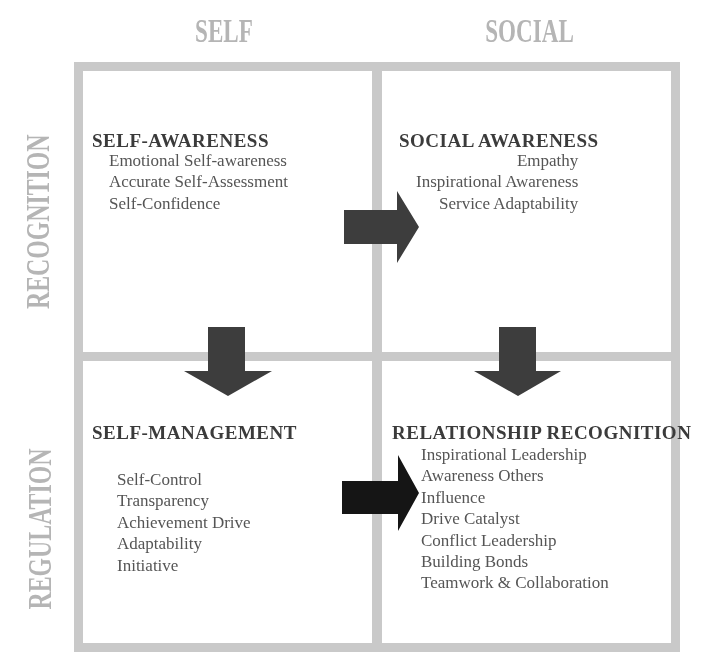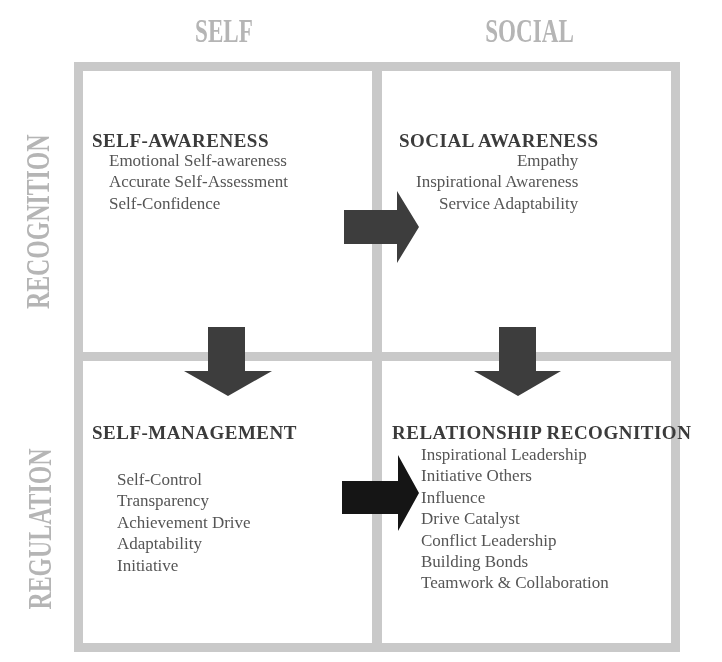--- a/index.html
+++ b/index.html
@@ -84,21 +84,21 @@
     <div>Self-Control</div>
     <div>Transparency</div>
     <div>Achievement Drive</div>
     <div>Adaptability</div>
     <div>Initiative</div>
   </div>
 
   <div class="q-title br">RELATIONSHIP RECOGNITION</div>
   <div class="q-list br">
     <div>Inspirational Leadership</div>
-    <div>Initiative Others</div>
+    <div>Awareness Others</div>
     <div>Influence</div>
     <div>Drive Catalyst</div>
     <div>Conflict Leadership</div>
     <div>Building Bonds</div>
     <div>Teamwork &amp; Collaboration</div>
   </div>
 
   <svg id="arrows" viewBox="0 0 722 662">
     <polygon points="344,210 397,210 397,191 419,227 397,263 397,244 344,244" fill="#3d3d3d"></polygon>
     <polygon points="208,327 245,327 245,371 272,371 228,396 184,371 208,371" fill="#3d3d3d"></polygon>

